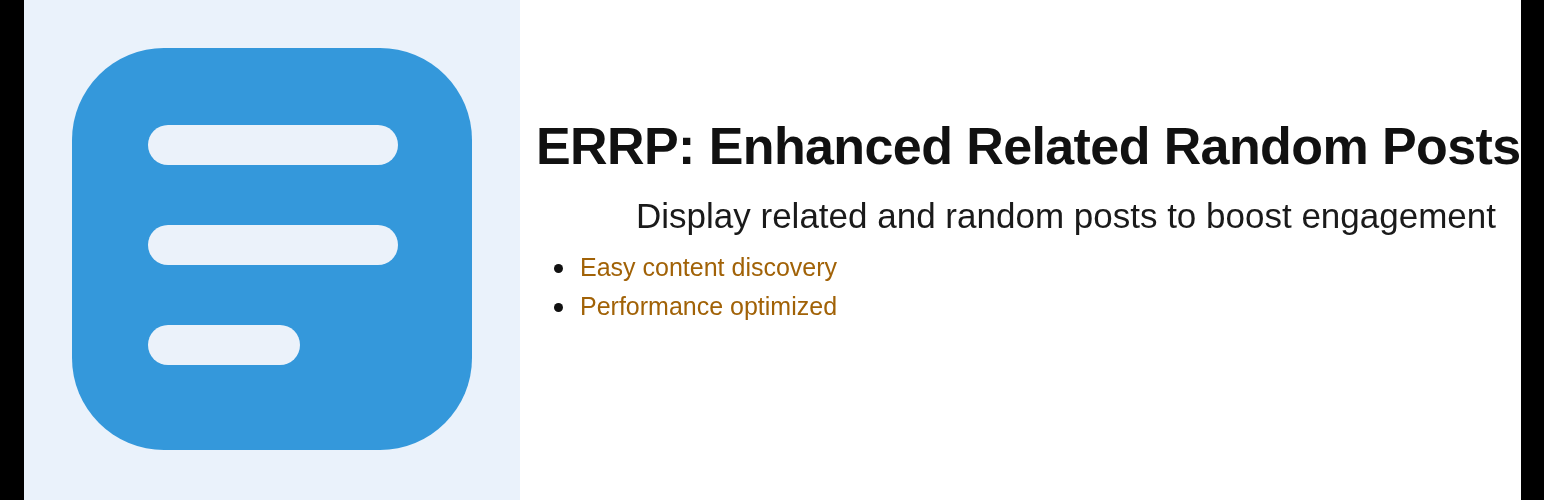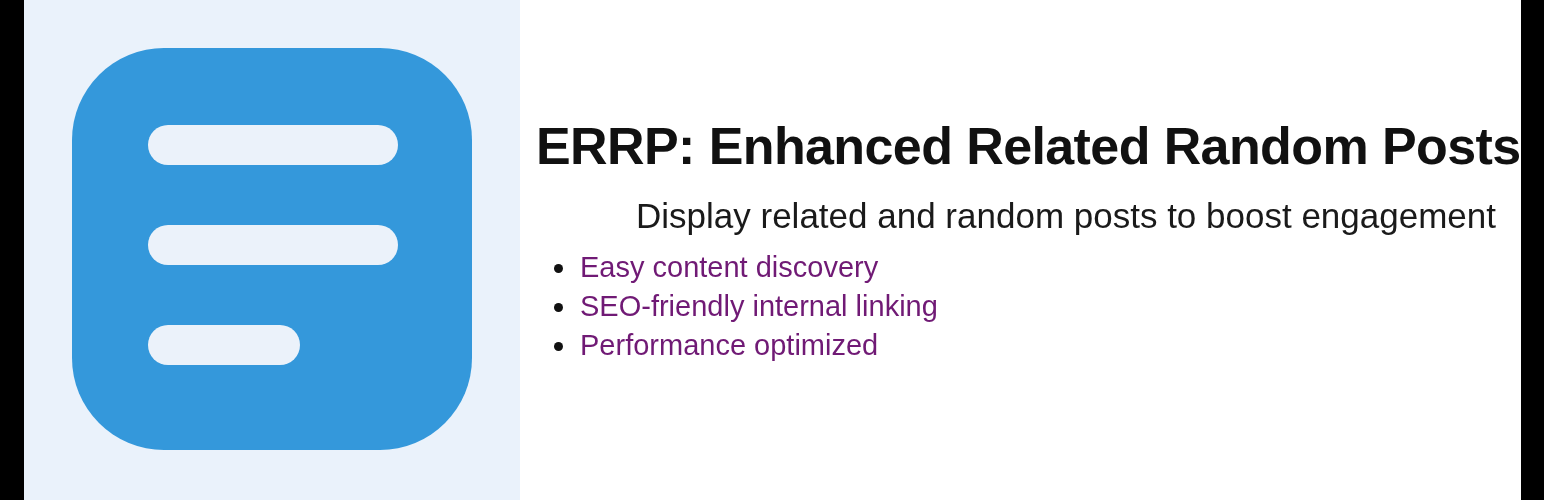--- a/index.html
+++ b/index.html
@@ -104,24 +104,24 @@
   }
 
   .feature-list {
     margin: 12px 0 0 0;
     padding: 0 0 0 44px;
     list-style: none;
   }
   .feature-item {
     position: relative;
     font-family: "Liberation Sans", sans-serif;
-    font-size: 29px;
+    font-size: 25px;
     font-weight: 400;
     line-height: 39px;
-    color: #701a75;
+    color: #a16207;
     white-space: nowrap;
   }
   .feature-item .bullet-dot {
     position: absolute;
     left: -26px;
     top: 16px;
     width: 9px;
     height: 9px;
     border-radius: 50%;
     background: #111111;
@@ -150,24 +150,20 @@
 
       <p class="plugin-tagline">Display related and random posts to boost engagement</p>
 
       <ul class="feature-list">
         <li class="feature-item">
           <span class="bullet-dot"></span>
           <span>Easy content discovery</span>
         </li>
         <li class="feature-item">
           <span class="bullet-dot"></span>
-          <span>SEO-friendly internal linking</span>
-        </li>
-        <li class="feature-item">
-          <span class="bullet-dot"></span>
           <span>Performance optimized</span>
         </li>
       </ul>
 
     </div>
   </div>
 
 </div>
 
 </body></html>

